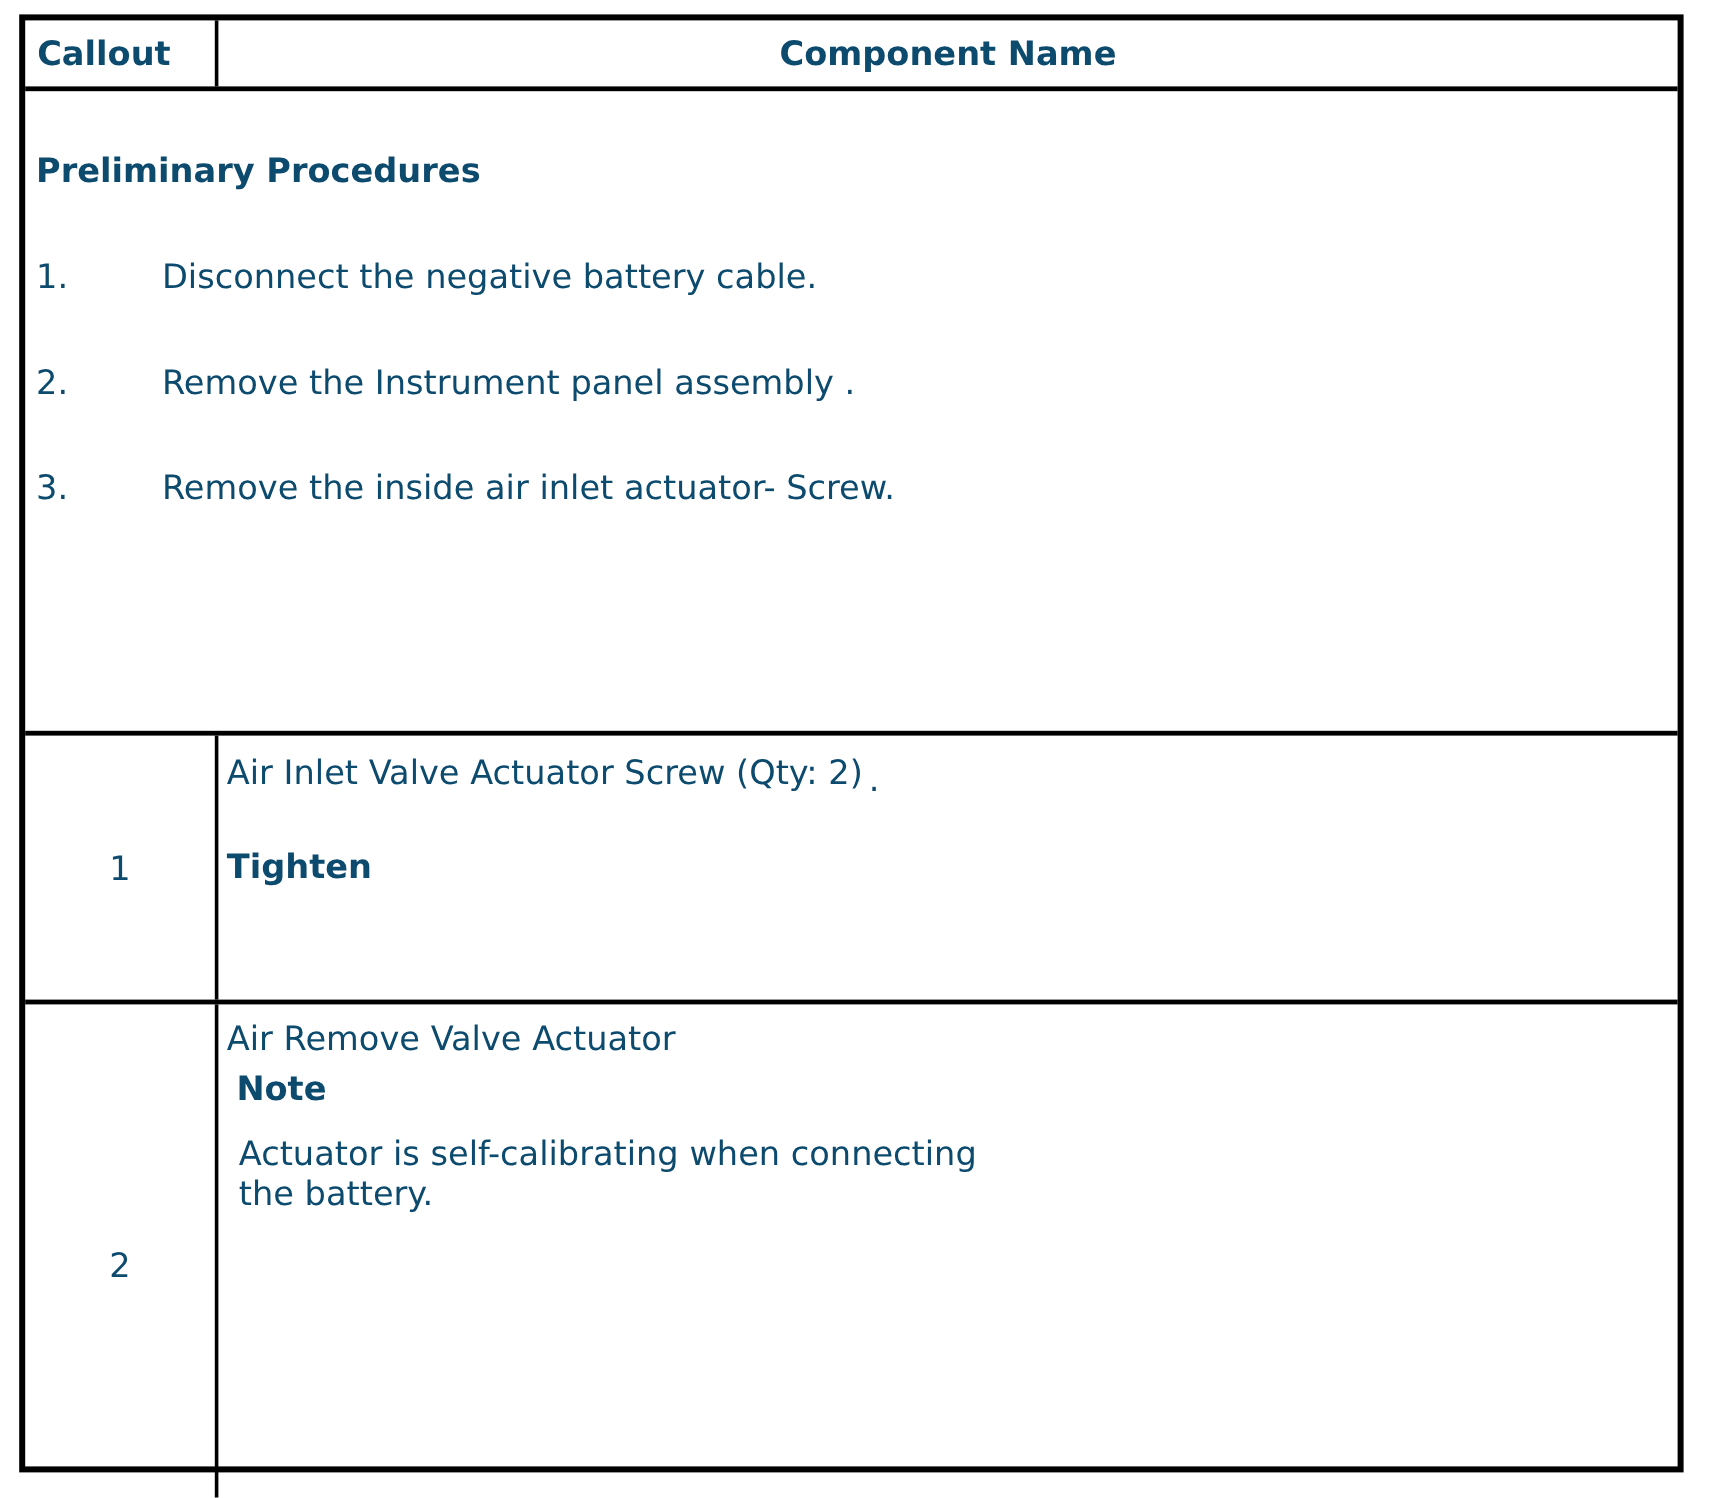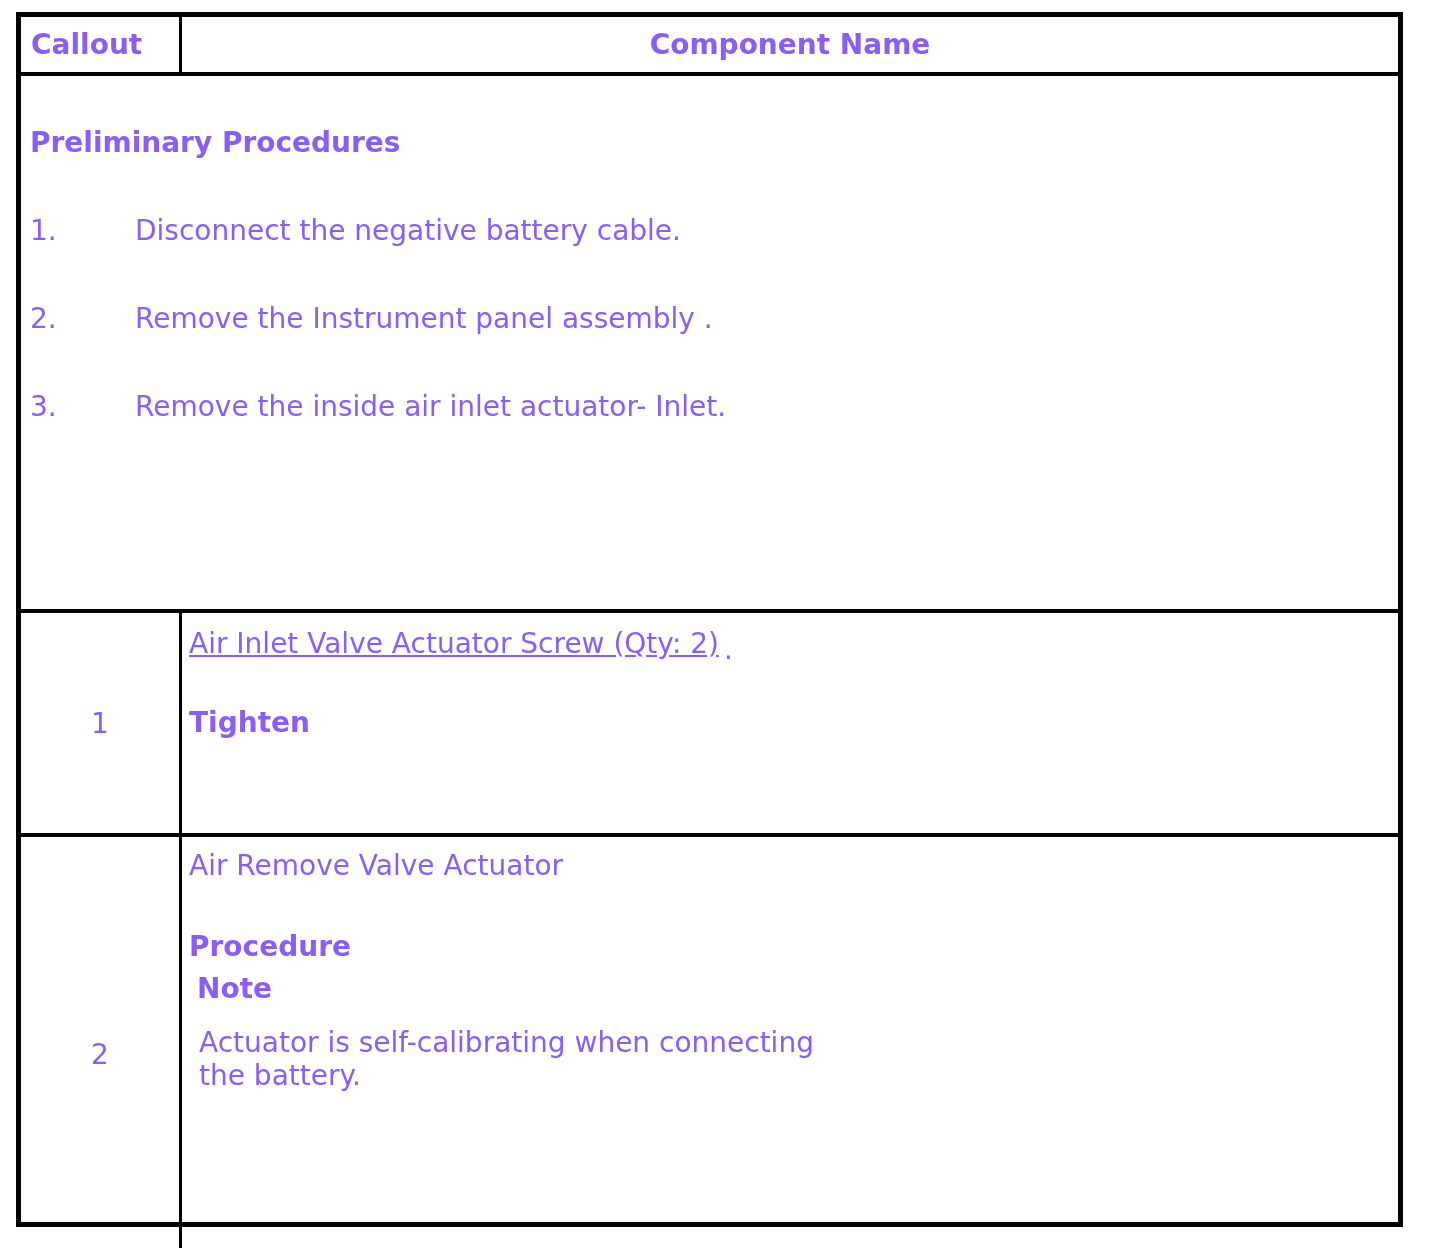--- a/index.html
+++ b/index.html
@@ -11,21 +11,21 @@
     overflow: hidden;
   }
   * { box-sizing: border-box; }
   .page {
     position: relative;
     width: 1440px;
     height: 1248px;
     font-family: "DejaVu Sans", sans-serif;
     font-size: 28px;
     line-height: 33px;
-    color: #8b5cf6;
+    color: #0c4a6e;
   }
   .doc-table {
     position: absolute;
     left: 16px;
     top: 12px;
     width: 1387px;
     height: 1215px;
     border: 5px solid #000000;
     background: #ffffff;
   }
@@ -70,21 +70,21 @@
   .body-row-2 { height: 435px; }
   .callout-cell {
     display: flex;
     align-items: center;
     justify-content: center;
   }
   .content-cell { padding-left: 7px; }
   .content-cell p { margin: 0; }
   .bold { font-weight: bold; }
 
-  .r1-line1 { margin-top: 14px !important; text-decoration: underline; }
+  .r1-line1 { margin-top: 14px !important; }
   .r1-line2 { margin-top: 46px !important; }
   .r1-line3 { margin-top: 47px !important; }
 
   .r2-line1 { margin-top: 12px !important; }
   .r2-line2 { margin-top: 48px !important; }
   .r2-line3 { margin-top: 47px !important; }
   .note-label { margin-top: 9px !important; margin-left: 8px !important; }
   .note-text { margin-top: 21px !important; margin-left: 10px !important; }
 
   .low-period {
@@ -110,36 +110,35 @@
       <div class="step">
         <span class="step-num">1.</span>
         <span class="step-text">Disconnect the negative battery cable.</span>
       </div>
       <div class="step">
         <span class="step-num">2.</span>
         <span class="step-text">Remove the Instrument panel assembly .</span>
       </div>
       <div class="step">
         <span class="step-num">3.</span>
-        <span class="step-text">Remove the inside air inlet actuator- Inlet.</span>
+        <span class="step-text">Remove the inside air inlet actuator- Screw.</span>
       </div>
     </div>
 
     <div class="row body-row-1">
       <div class="callout-col callout-cell">1</div>
       <div class="component-col content-cell">
         <p class="r1-line1"><span>Air Inlet Valve Actuator Screw (Qty: 2)</span><span class="low-period">.</span></p>
         <p class="r1-line2 bold">Tighten</p>
       </div>
     </div>
 
     <div class="row body-row-2">
       <div class="callout-col callout-cell">2</div>
       <div class="component-col content-cell">
         <p class="r2-line1">Air Remove Valve Actuator</p>
-        <p class="r2-line2 bold">Procedure</p>
         <p class="note-label bold">Note</p>
         <p class="note-text"><span>Actuator is self-calibrating when connecting</span><br><span>the battery.</span></p>
       </div>
     </div>
 
   </div>
 </div>
 
 </body></html>

